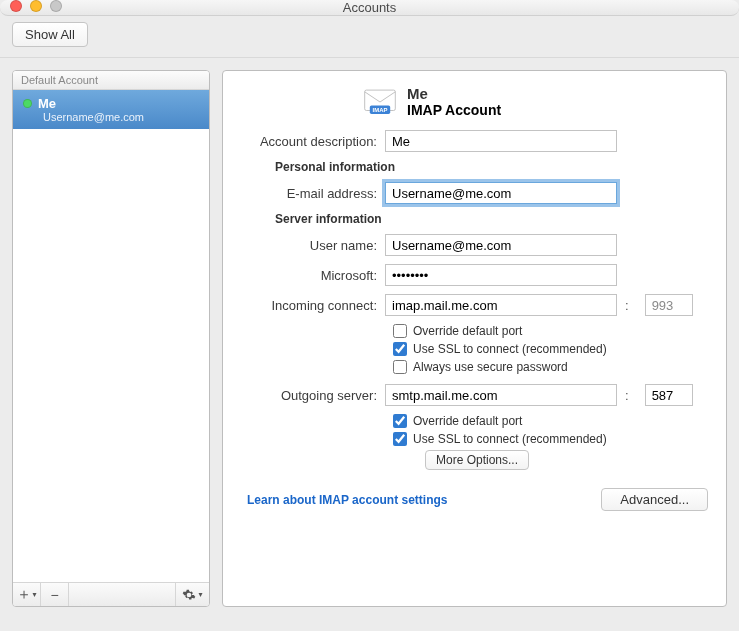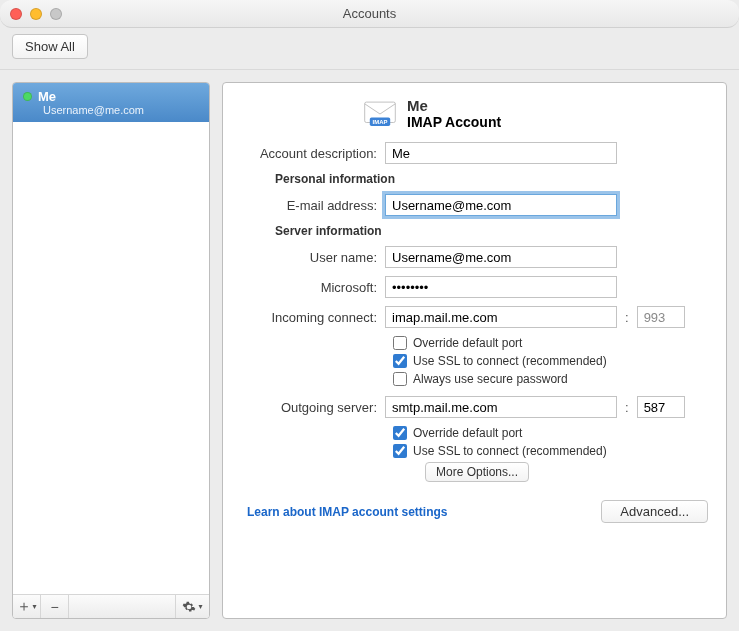--- a/index.html
+++ b/index.html
@@ -5,23 +5,23 @@
   * { box-sizing: border-box; margin: 0; padding: 0; }
   body {
     font-family: -apple-system, "Helvetica Neue", Helvetica, Arial, sans-serif;
     font-size: 13px;
     background: #ececec;
     width: 739px;
     height: 631px;
     overflow: hidden;
   }
   .titlebar {
-    height: 28px;
-    display: flex;
-    align-items: center;
+    height: 16px;
+    display: flex;
+    align-items: flex-start;
     position: relative;
     background: linear-gradient(#f6f6f6, #e8e8e8);
     border-bottom: 1px solid #d0d0d0;
     border-radius: 12px;
   }
   .traffic-lights {
     display: flex;
     gap: 8px;
     padding-left: 10px;
   }
@@ -151,20 +151,21 @@
     background: #fff;
   }
   .form-row input.focused {
     outline: none;
     box-shadow: 0 0 0 3px rgba(88,156,220,0.6);
     border-color: #6aa7dd;
   }
   .port-sep { margin: 0 8px; color: #555; }
   .port-input {
     width: 48px !important;
+    margin-left: 8px;
   }
   .port-input[disabled] {
     background: #f1f1f1; color: #8a8a8a;
   }
   .section-title {
     font-weight: 600;
     font-size: 12px;
     color: #333;
     margin: 6px 0 8px 42px;
   }
@@ -216,20 +217,21 @@
   </div>
   <div class="titlebar-title">Accounts</div>
 </div>
 
 <div class="toolbar">
   <button class="btn">Show All</button>
 </div>
 
 <div class="main-area">
   <div class="sidebar">
+    <div class="sidebar-header">Default Account</div>
     <div class="sidebar-list">
       <div class="account-item">
         <div class="row1">
           <span class="status-dot"></span>
           <span>Me</span>
         </div>
         <div class="row2">Username@me.com</div>
       </div>
     </div>
     <div class="sidebar-footer">

